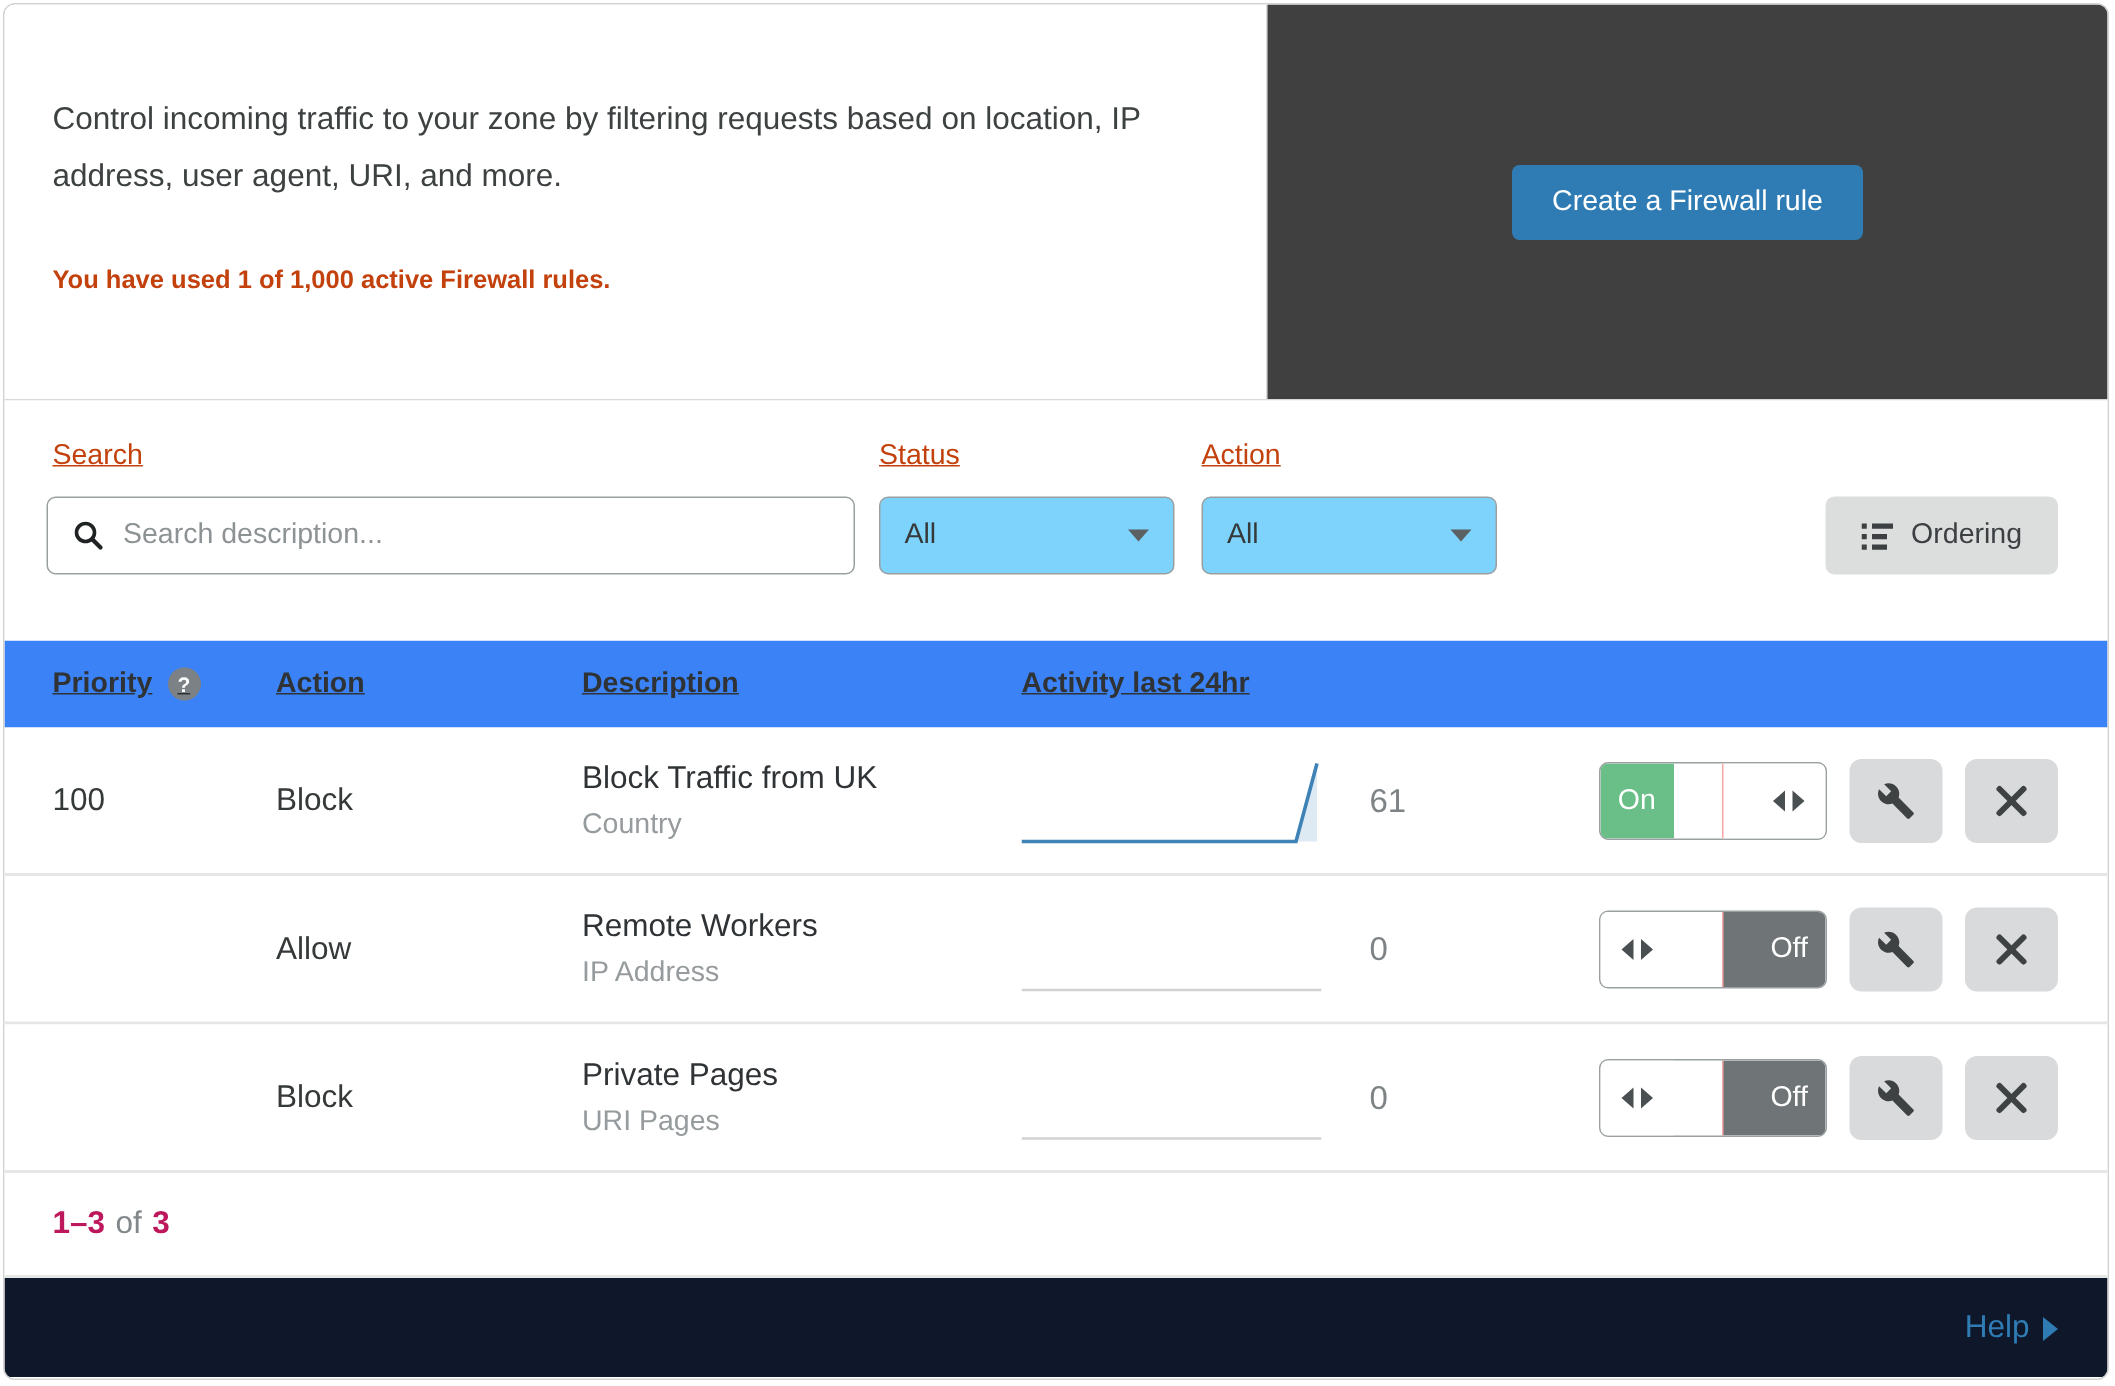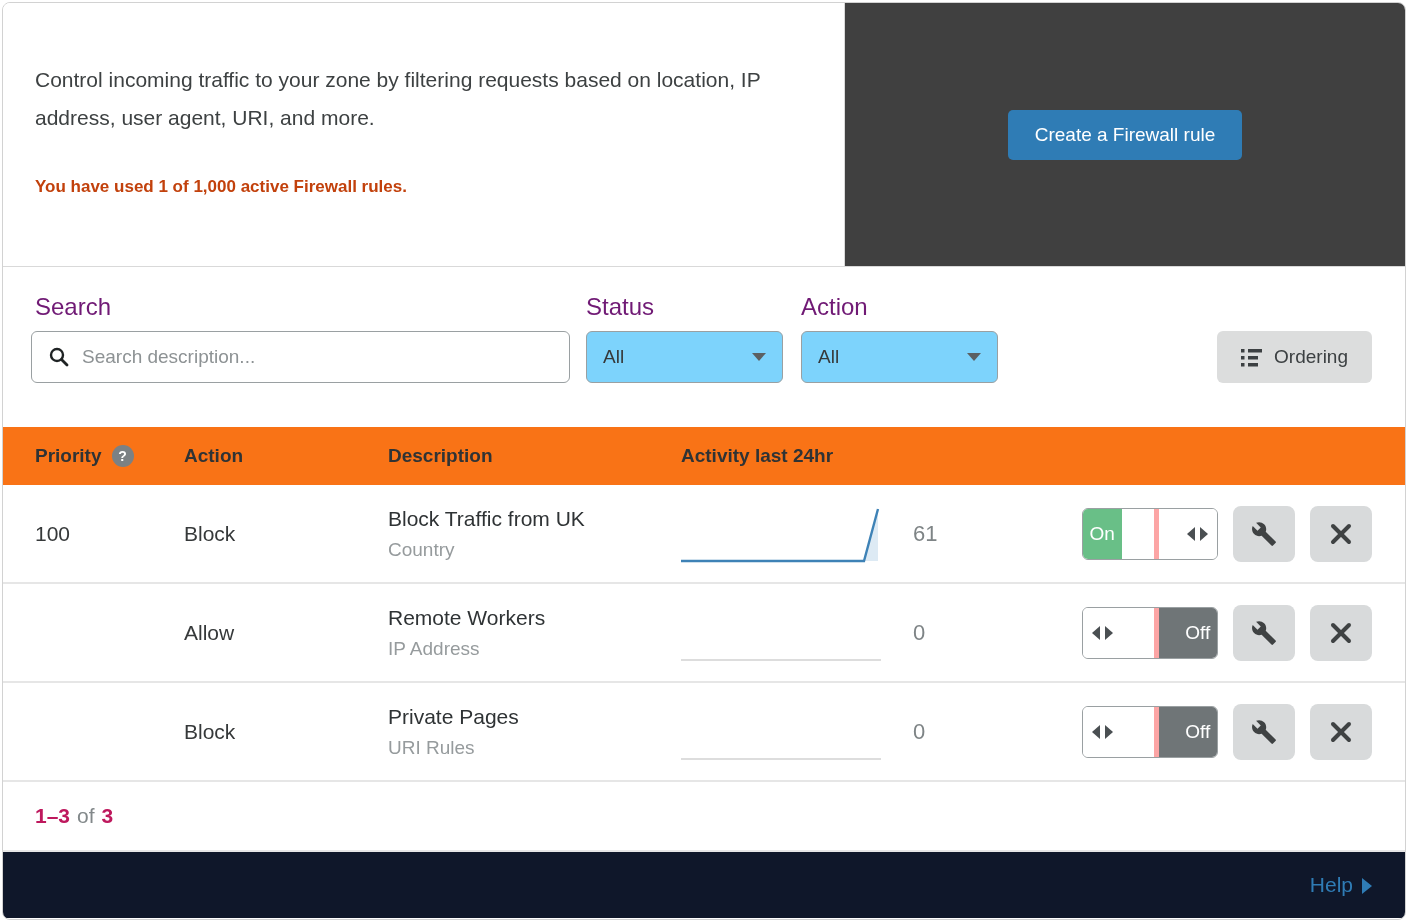--- a/index.html
+++ b/index.html
@@ -16,21 +16,21 @@
   .page-title { font-size:28px; font-weight:bold; color:#2f3335; }
   .page-desc { margin-top:22px; font-size:21px; line-height:38px; color:#3d4142; max-width:770px; }
   .usage-note { margin-top:40px; font-size:17px; font-weight:bold; color:#c2410c; }
   .create-btn {
     background:#2f7cb5; color:#fff; font-size:19px; font-family:inherit;
     border:none; border-radius:5px; padding:14px 27px; cursor:pointer;
   }
 
   
   .filterbar { position:relative; height:160px; background:#fff; }
-  .filter-label { position:absolute; top:26px; font-size:24px; color:#701a75; }
+  .filter-label { position:absolute; top:26px; font-size:19px; color:#c2410c;text-decoration:underline; }
   .search-label { left:32px; }
   .status-label { left:583px; }
   .action-label { left:798px; }
   .search-box {
     position:absolute; left:28px; top:64px; width:539px; height:52px;
     border:1px solid #9aa0a2; border-radius:6px; background:#fff; display:flex; align-items:center;
   }
   .search-box svg { margin-left:16px; flex:none; }
   .search-input {
     border:none; outline:none; flex:1; height:100%; font-size:19px; color:#36393a;
@@ -47,45 +47,45 @@
   .action-select { left:798px; }
   .caret-down { width:0; height:0; border-left:7px solid transparent; border-right:7px solid transparent; border-top:8px solid #5b6062; }
   .ordering-btn {
     position:absolute; right:33px; top:64px; height:52px;
     background:#dcdddd; border:none; border-radius:6px; padding:0 24px;
     display:flex; align-items:center; gap:12px; font-size:19px; color:#3c4042;
     font-family:inherit; cursor:pointer;
   }
 
   
-  .thead { display:flex; align-items:center; height:58px; background:#f97316; font-size:19px; font-weight:bold; color:#2f3335; }
+  .thead { display:flex; align-items:center; height:58px; background:#3b82f6; font-size:19px; font-weight:bold; color:#2f3335;text-decoration:underline; }
   .c-priority { width:181px; padding-left:32px; }
   .c-action   { width:204px; }
   .c-desc     { width:293px; }
   .c-activity { flex:1; display:flex; align-items:center; }
   .c-controls { display:flex; align-items:center; gap:15px; padding-right:33px; }
   .th-priority { display:flex; align-items:center; gap:10px; }
   .q-badge {
     width:22px; height:22px; border-radius:50%; background:#7b8184; color:#fff;
     font-size:14px; font-weight:bold; display:flex; align-items:center; justify-content:center; cursor:pointer;
   }
 
   .row { display:flex; align-items:center; height:99px; background:#fff; border-bottom:2px solid #e6e6e6; }
   .cell-plain { font-size:21px; color:#36393a; }
   .desc-title { font-size:21px; color:#2f3335; }
   .desc-sub { font-size:19px; color:#969b9d; margin-top:8px; }
   .spark { width:200px; height:62px; }
   .count { font-size:22px; color:#7e8486; margin-left:32px; }
 
-  .toggle { width:136px; height:52px; border:1px solid #9aa0a2; border-radius:6px; display:flex; overflow:hidden; cursor:pointer; background:#fff;gap:32px; }
+  .toggle { width:152px; height:52px; border:1px solid #9aa0a2; border-radius:6px; display:flex; overflow:hidden; cursor:pointer; background:#fff;gap:32px; }
   .t-half { flex:1; display:flex; align-items:center; justify-content:center; font-size:19px; }
   .t-on  { background:#69bf87; color:#fff; }
   .t-off { background:#6f7577; color:#fff; }
   .t-handle { background:#fff; gap:5px; }
-  .toggle .t-right { border-left:5px solid #fca5a5;padding-left:20px; }
+  .toggle .t-right { border-left:1px solid #fca5a5;padding-left:20px; }
   .tri-l { width:0; height:0; border-top:7px solid transparent; border-bottom:7px solid transparent; border-right:8px solid #4a4f52; }
   .tri-r { width:0; height:0; border-top:7px solid transparent; border-bottom:7px solid transparent; border-left:8px solid #4a4f52; }
 
   .icon-btn {
     width:62px; height:56px; background:#d8dadb; border:none; border-radius:8px;
     display:flex; align-items:center; justify-content:center; cursor:pointer;
   }
 
   
   .pagination { display:flex; align-items:center; height:70px; padding-left:32px; font-size:21px; color:#82888a; border-bottom:2px solid #e6e6e6; background:#fff; }
@@ -225,21 +225,21 @@
         </svg>
       </button>
     </div>
   </div>
 
   <div class="row">
     <div class="c-priority cell-plain"></div>
     <div class="c-action cell-plain">Block</div>
     <div class="c-desc">
       <div class="desc-title">Private Pages</div>
-      <div class="desc-sub">URI Rules</div>
+      <div class="desc-sub">URI Pages</div>
     </div>
     <div class="c-activity">
       <svg class="spark" viewBox="0 0 200 62">
         <line x1="0" y1="58" x2="200" y2="58" stroke="#d2d2d2" stroke-width="1.6"></line>
       </svg>
       <span class="count">0</span>
     </div>
     <div class="c-controls">
       <div class="toggle">
         <div class="t-half t-handle">

